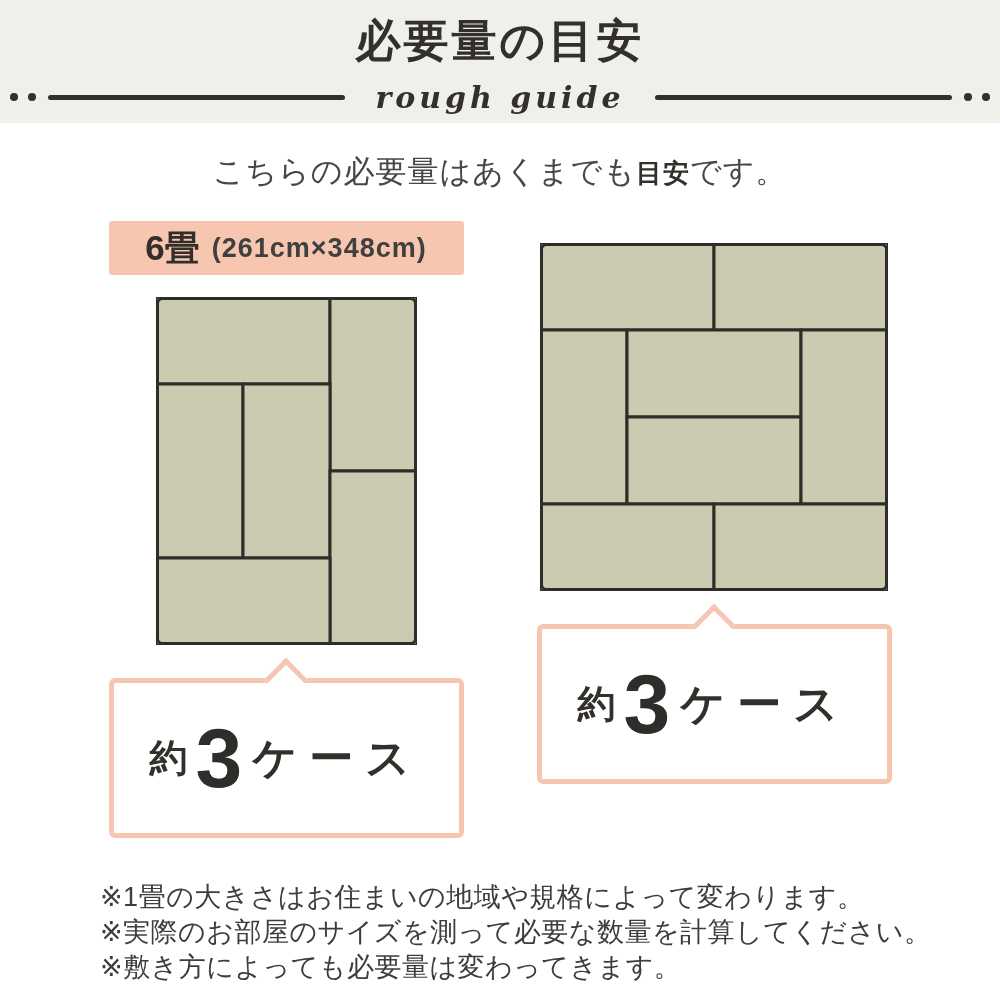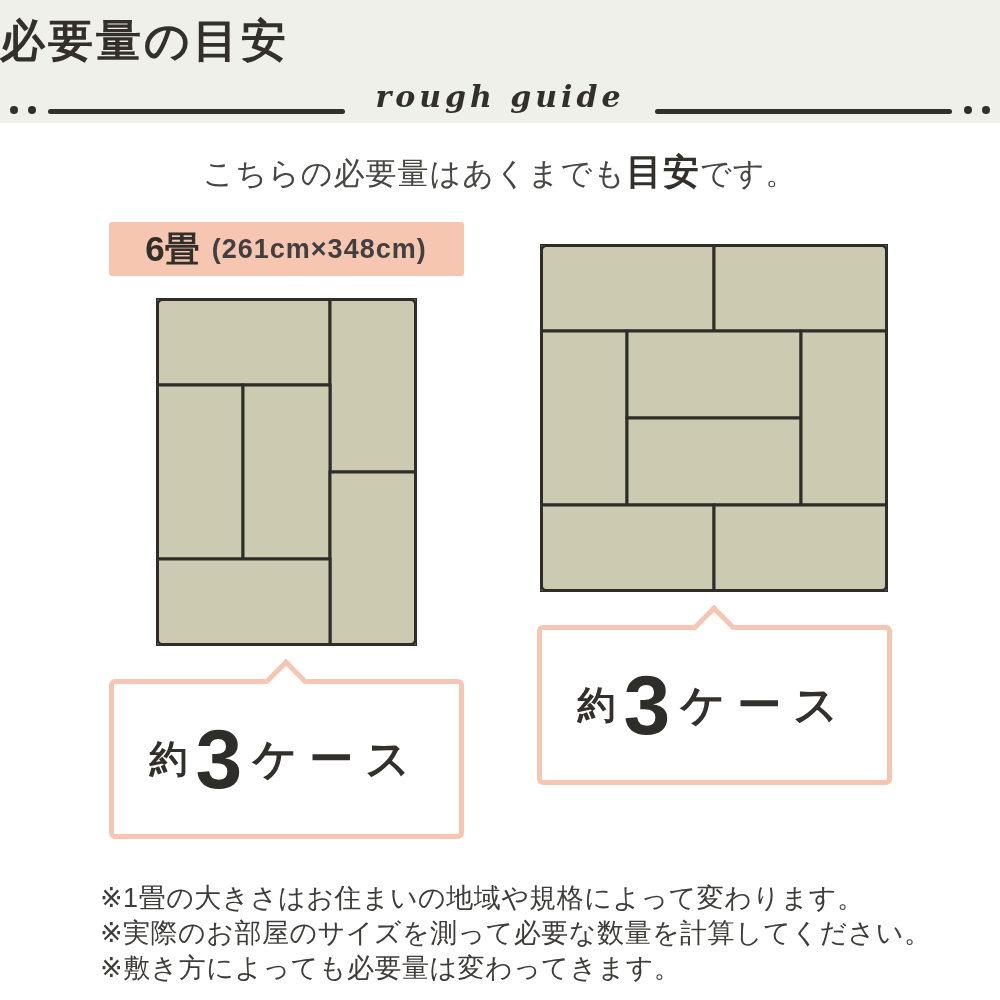--- a/index.html
+++ b/index.html
@@ -20,32 +20,33 @@
     overflow:hidden;
   }
   
   .header{
     position:relative;
     height:123px;
     background:var(--header-bg);
   }
   .page-title{
     padding-top:16px;
+    text-align:center;
     font-size:45px;
     font-weight:800;
     letter-spacing:3px;
     color:var(--ink);
     line-height:1.1;
   }
   .sub-row{
     position:absolute;
     left:0;right:0;top:80px;
     height:34px;
     display:flex;
-    align-items:flex-end;
+    align-items:center;
     padding:0 10px;
   }
   .dot{
     width:8px;height:8px;border-radius:50%;
     background:var(--ink);
     flex:0 0 auto;
   }
   .dot + .dot{margin-left:10px;}
   .rule{
     flex:1 1 auto;
@@ -67,21 +68,21 @@
   
   .lead{
     margin-top:27px;
     text-align:center;
     font-size:31px;
     color:#474744;
     letter-spacing:1px;
     line-height:44px;
   }
   .lead b{
-    font-size:36px;
+    font-size:26px;
     font-weight:800;
     color:var(--ink);
   }
   
   .columns{
     display:flex;
     justify-content:center;
     align-items:flex-start;
     gap:73px;
     margin-top:26px;

